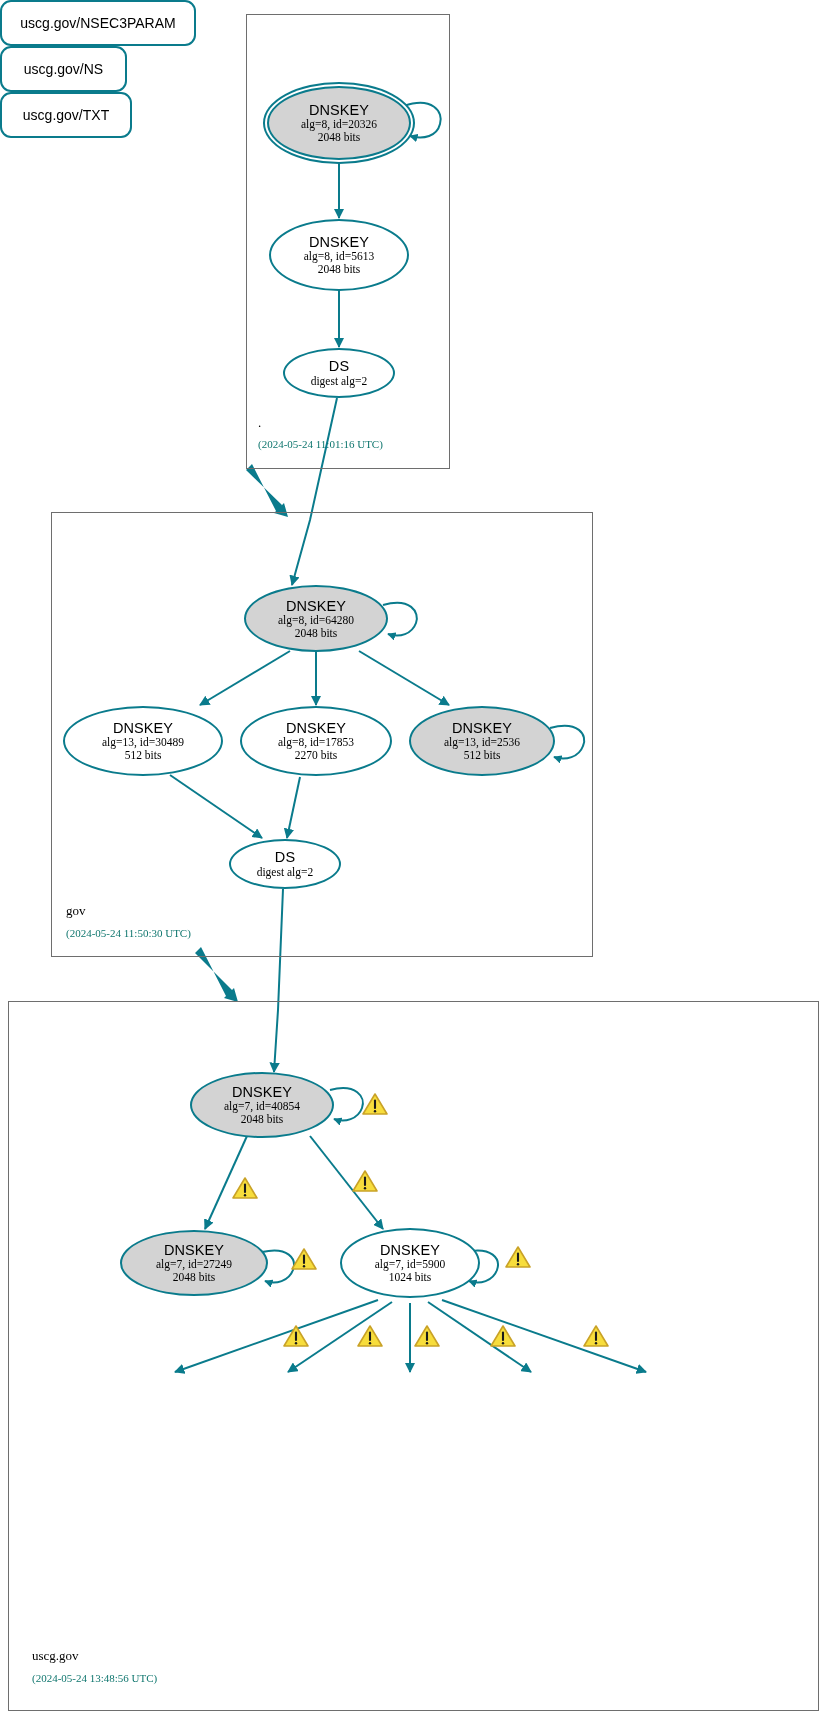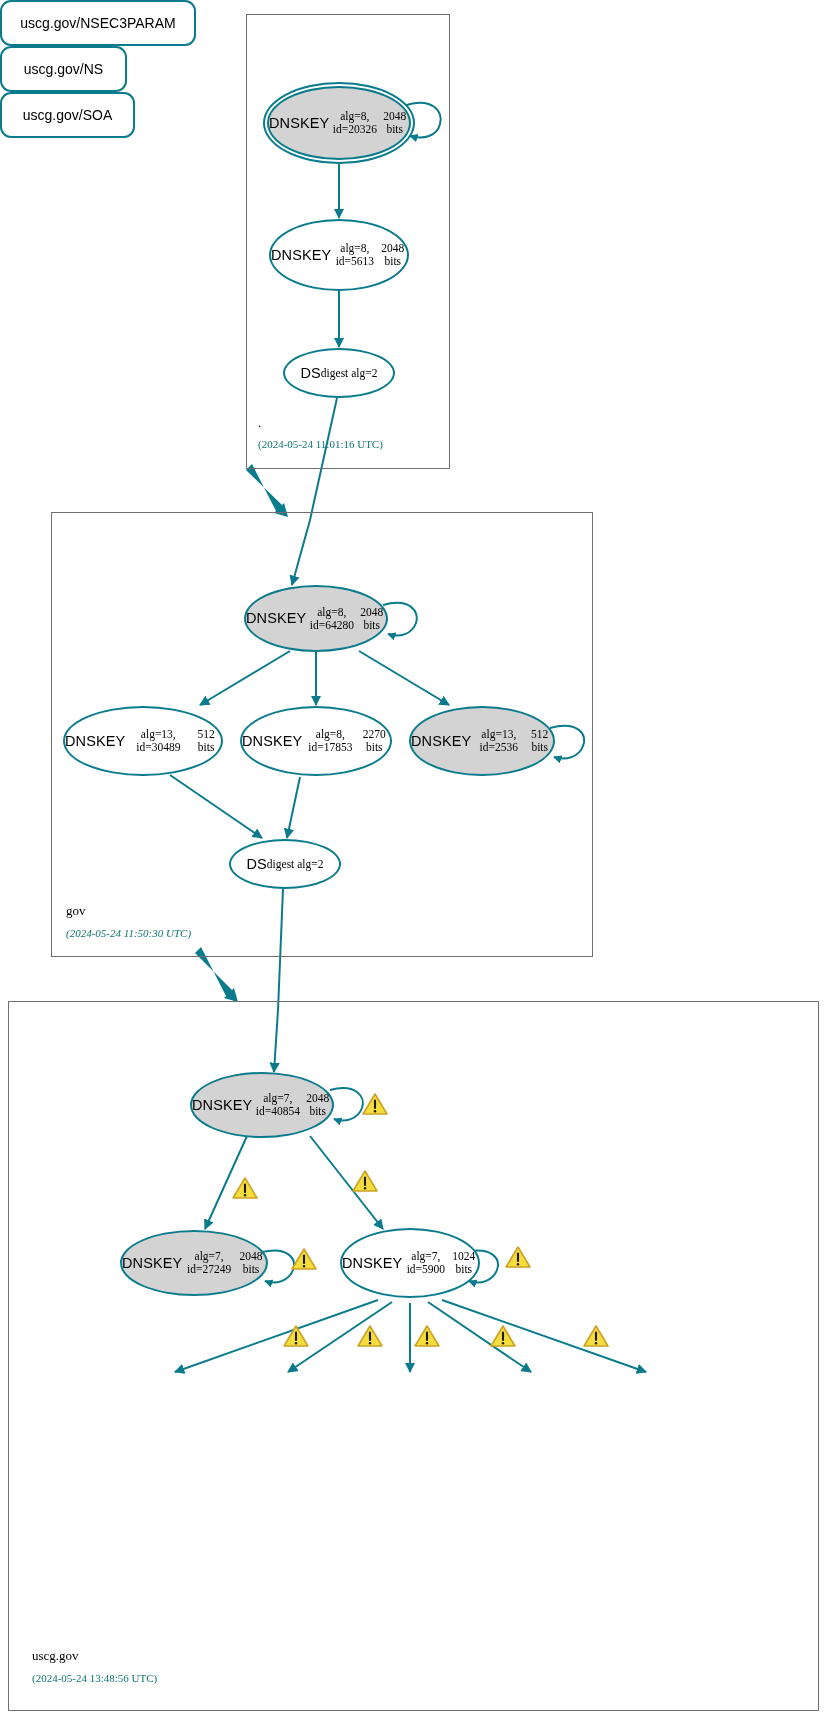--- a/index.html
+++ b/index.html
@@ -5,21 +5,21 @@
   html,body{margin:0;padding:0;background:#ffffff;}
   body{width:827px;height:1721px;position:relative;
        font-family:"Liberation Serif", serif;color:#000;}
   .canvas{position:absolute;left:0;top:0;width:827px;height:1721px;}
   svg.layer{position:absolute;left:0;top:0;width:827px;height:1721px;overflow:visible;}
 
   .zonebox{position:absolute;border:1px solid #6e6e6e;background:transparent;box-sizing:border-box;}
   .zonelabel{position:absolute;font-family:"Liberation Serif", serif;font-size:13px;color:#000;white-space:nowrap;}
   .zonetime{position:absolute;font-family:"Liberation Serif", serif;font-size:11px;color:#0f766e;white-space:nowrap;}
 
-  .node{position:absolute;box-sizing:border-box;display:flex;flex-direction:row;
+  .node{position:absolute;box-sizing:border-box;display:flex;flex-direction:column;
         align-items:center;justify-content:center;text-align:center;line-height:1.12;}
   .ellipse{border:2px solid #0a7b8c;border-radius:50%;background:#ffffff;}
   .ellipse.shaded{background:#d3d3d3;}
   .ellipse.dbl{box-shadow:0 0 0 2px #ffffff, 0 0 0 4px #0a7b8c;}
   .rrbox{border:2px solid #0a7b8c;border-radius:11px;background:#ffffff;
          display:flex;align-items:center;justify-content:center;text-align:right;}
   .t1{font-family:"Liberation Sans", sans-serif;font-size:14.5px;color:#000;letter-spacing:.1px;}
   .t2{font-family:"Liberation Serif", serif;font-size:11.5px;color:#000;}
   .rrlabel{font-family:"Liberation Sans", sans-serif;font-size:14px;color:#000;white-space:nowrap;}
 </style>
@@ -83,21 +83,21 @@
       <path d="M 195 953 L 232 990 L 224 998 L 238 1002 L 234 988 L 226 996 L 201 947 Z"></path>
     </g>
   </svg>
 
   <div class="zonebox" style="left:246px;top:14px;width:204px;height:455px;"></div>
   <div class="zonelabel" style="left:258px;top:415px;">.</div>
   <div class="zonetime" style="left:258px;top:438px;">(2024-05-24 11:01:16 UTC)</div>
 
   <div class="zonebox" style="left:51px;top:512px;width:542px;height:445px;"></div>
   <div class="zonelabel" style="left:66px;top:903px;">gov</div>
-  <div class="zonetime" style="left:66px;top:927px;font-style:italic;">(2024-05-24 11:50:30 UTC)</div>
+  <div class="zonetime" style="left:66px;top:927px;">(2024-05-24 11:50:30 UTC)</div>
 
   <div class="zonebox" style="left:8px;top:1001px;width:811px;height:710px;"></div>
   <div class="zonelabel" style="left:32px;top:1648px;">uscg.gov</div>
   <div class="zonetime" style="left:32px;top:1672px;">(2024-05-24 13:48:56 UTC)</div>
 
   <div class="node ellipse shaded dbl" style="left:267px;top:86px;width:144px;height:74px;">
     <div class="t1">DNSKEY</div>
     <div class="t2">alg=8, id=20326</div>
     <div class="t2">2048 bits</div>
   </div>
@@ -159,22 +159,22 @@
     <div class="t2">alg=7, id=5900</div>
     <div class="t2">1024 bits</div>
   </div>
 
   <div class="rrbox" style="left:22px;top:1373px;width:192px;height:42px;">
     <span class="rrlabel">uscg.gov/NSEC3PARAM</span>
   </div>
   <div class="rrbox" style="left:231px;top:1373px;width:123px;height:42px;">
     <span class="rrlabel">uscg.gov/NS</span>
   </div>
-  <div class="rrbox" style="left:613px;top:1373px;width:131px;height:42px;">
-    <span class="rrlabel">uscg.gov/SOA</span>
+  <div class="rrbox" style="left:480px;top:1373px;width:128px;height:42px;">
+    <span class="rrlabel">uscg.gov/TXT</span>
   </div>
 
   <svg class="layer">
     <defs>
       <g id="warntri">
         <path d="M 13 1 L 25 21 L 1 21 Z" fill="#f7dd3c" stroke="#c9a227" stroke-width="1.6" stroke-linejoin="round"></path>
         <path d="M 13 7.5 L 13 15" stroke="#1a1a1a" stroke-width="2.1" stroke-linecap="round"></path>
         <circle cx="13" cy="18.2" r="1.2" fill="#1a1a1a"></circle>
       </g>
     </defs>

